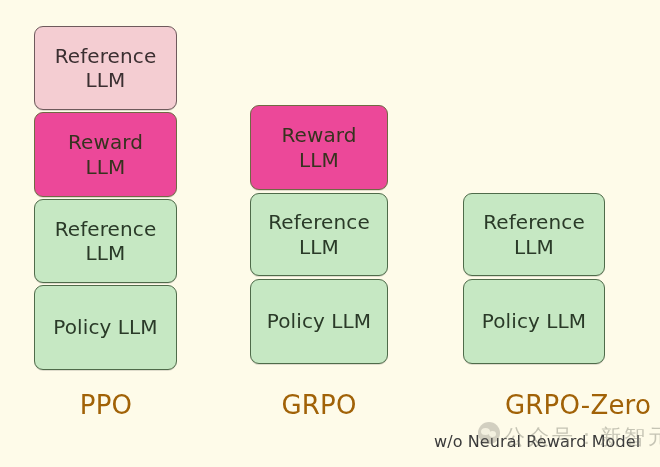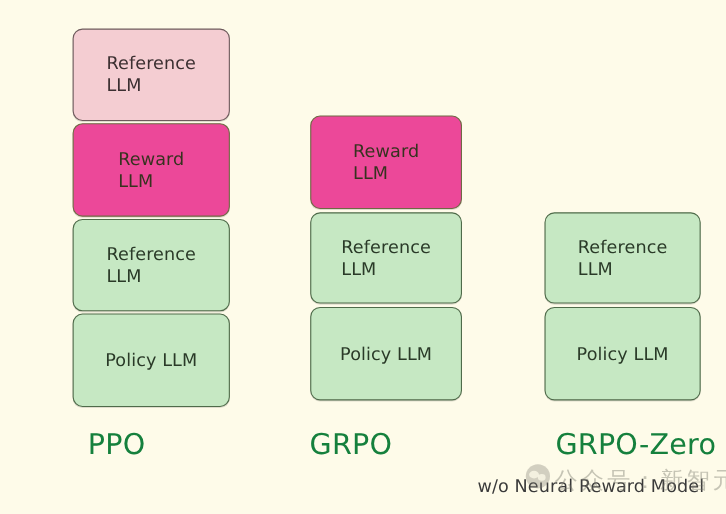--- a/index.html
+++ b/index.html
@@ -24,27 +24,26 @@
     position: absolute;
   }
   .node {
     position: absolute;
     box-sizing: border-box;
     border: 1.6px solid #4f6b4a;
     border-radius: 9px;
     display: flex;
     align-items: center;
     justify-content: center;
-    text-align: left;
+    text-align: center;
     color: #2f3a2b;
-    font-size: 16px;
+    font-size: 20px;
     line-height: 1.22;
     letter-spacing: 0.1px;
     box-shadow: 0 1px 0 rgba(0,0,0,0.12);
-    margin-left: 32px;
   }
   .node .label {
     display: block;
     padding: 0 6px;
   }
   .node.pink {
     background: #f4cdd2;
     border-color: #6e5a5c;
     color: #3b2f31;
   }
@@ -55,21 +54,21 @@
   }
   .node.green {
     background: #c6e8c3;
     border-color: #4f6b4a;
     color: #2a3a28;
   }
   .col-label {
     position: absolute;
     text-align: center;
     font-size: 26px;
-    color: #15803d;
+    color: #a16207;
     letter-spacing: 0.2px;
   }
   .sub-label {
     position: absolute;
     text-align: center;
     font-size: 16px;
     color: #3a3a3a;
     letter-spacing: 0.1px;
     white-space: nowrap;
   }

